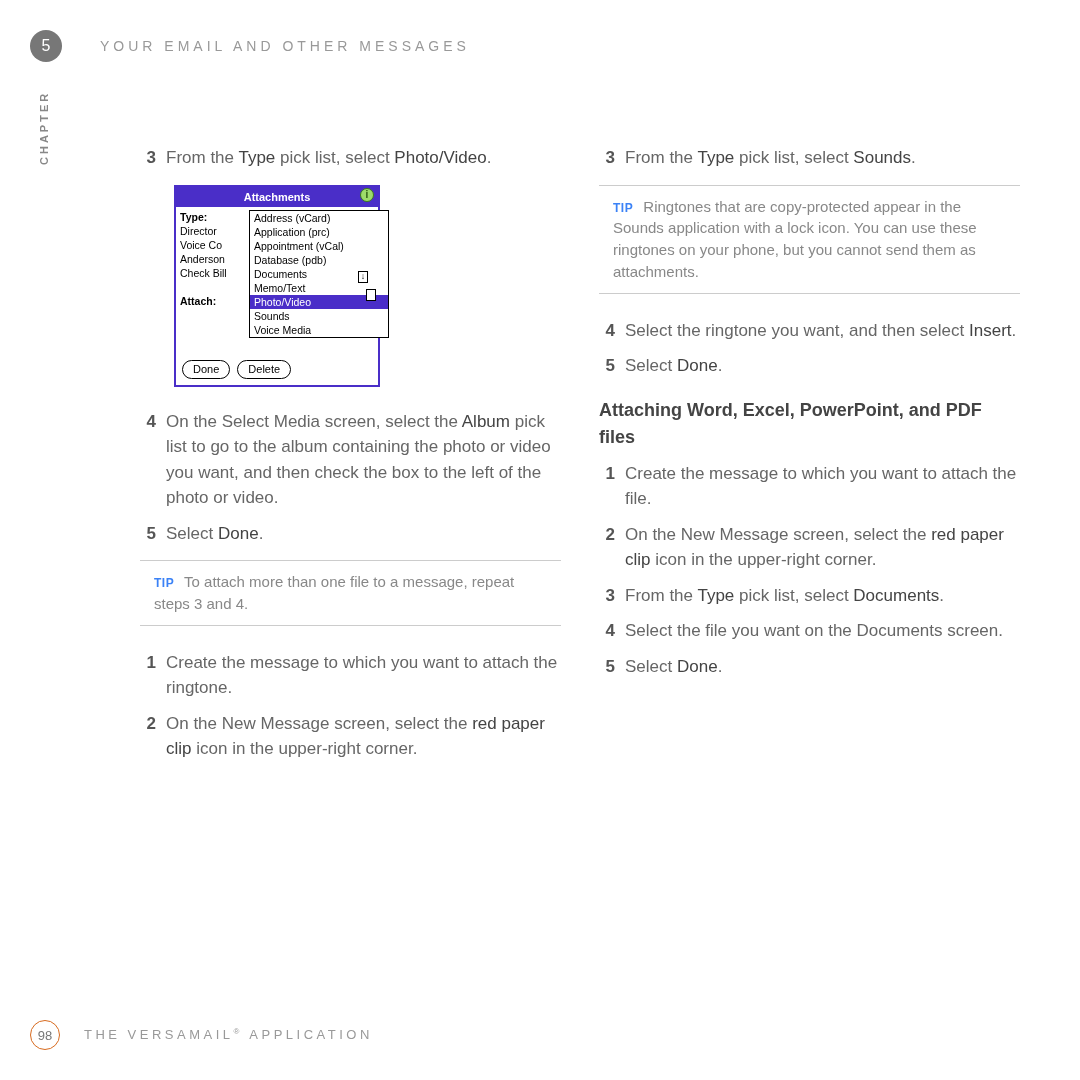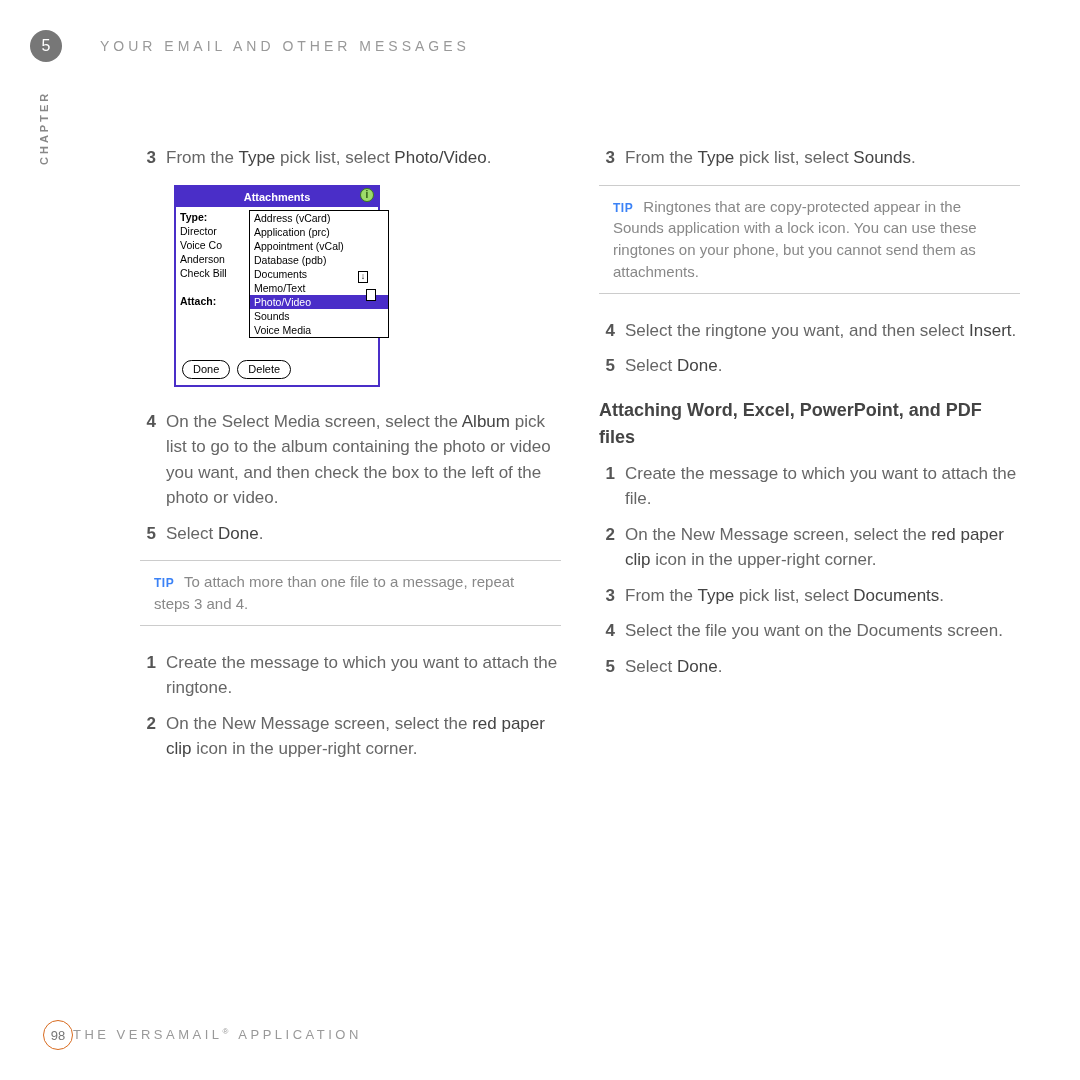--- a/index.html
+++ b/index.html
@@ -123,22 +123,22 @@
     border: 1px solid #000;
     border-radius: 10px;
     padding: 0px 10px;
     font-size: 11px;
     margin-right: 4px;
     background: #fff;
   }
 
   .footer {
     position: absolute;
-    left: 43px; bottom: 30px;
-    display: flex; align-items: center; gap: 0;
+    left: 30px; bottom: 30px;
+    display: flex; align-items: center; gap: 24px;
   }
   .page-num {
     width: 30px; height: 30px; border-radius: 50%;
     border: 1.5px solid #d86b1f;
     display: flex; align-items: center; justify-content: center;
     font-size: 13px; color: #777;
   }
   .footer-txt { font-size: 13px; letter-spacing: 3.5px; color: #999; }
   .footer-txt sup { font-size: 8px; vertical-align: super; }
 </style>

